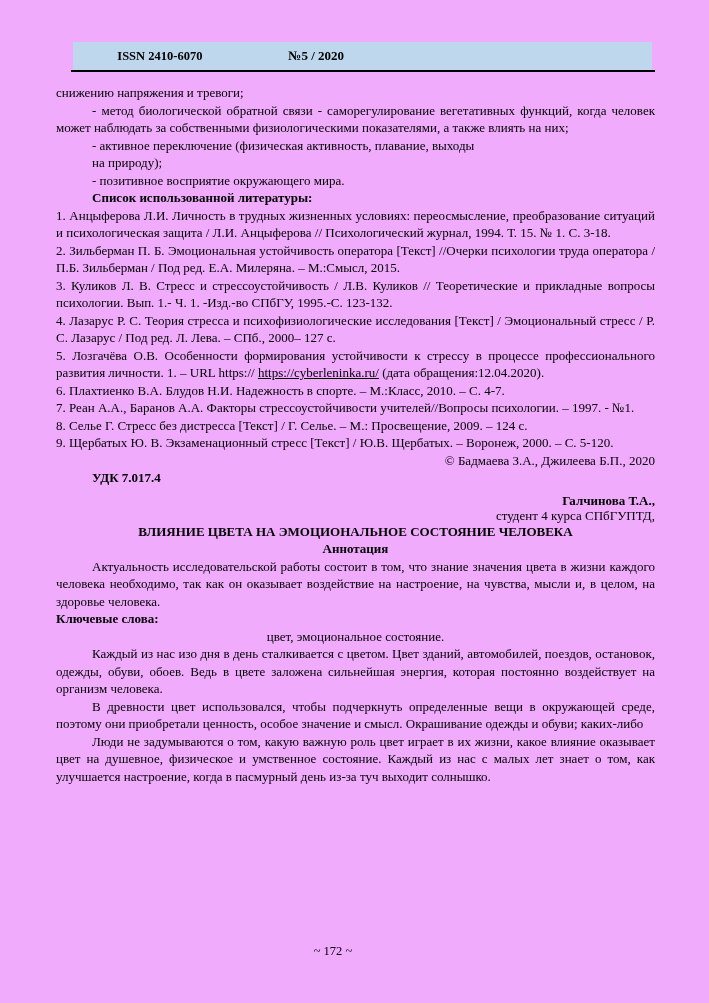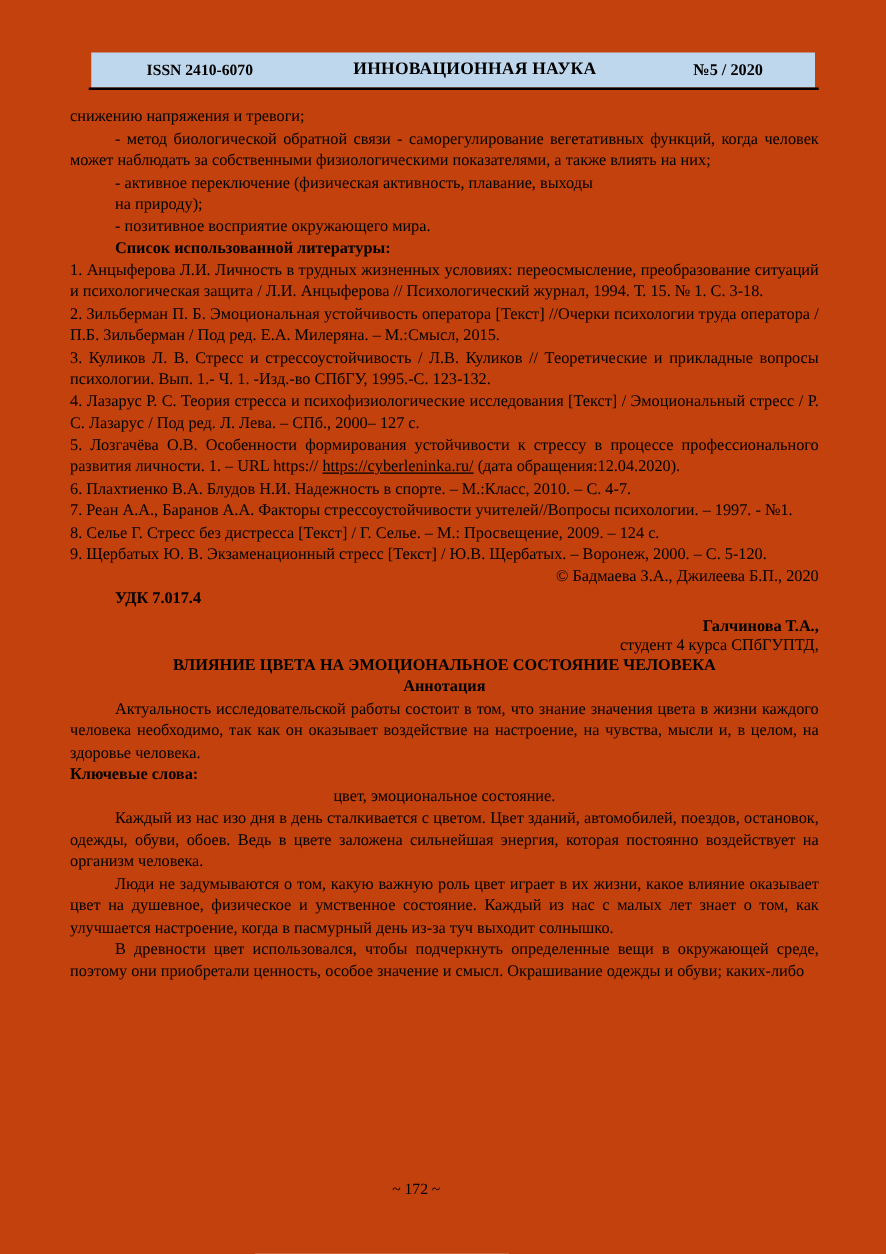--- a/index.html
+++ b/index.html
@@ -5,21 +5,21 @@
   html, body { margin: 0; padding: 0; }
   body {
     width: 709px; height: 1003px;
     background: #ffffff;
     font-family: "Liberation Serif", "DejaVu Serif", serif;
     color: #000000;
   }
   .page {
     position: relative;
     width: 709px; height: 1003px;
-    background: #c2410c;
+    background: #f0abfc;
     overflow: hidden;
   }
   
   .header-bar {
     position: absolute;
     left: 73px; top: 42px;
     width: 579px; height: 28px;
     background: #bed7ec;
     display: flex;
     align-items: stretch;
@@ -66,21 +66,20 @@
     line-height: 17.5px;
   }
 </style>
 </head>
 <body>
 
 <div class="page">
 
   <div class="header-bar" style="background: rgb(190, 215, 236);">
     <div class="h-cell h-issn">ISSN 2410-6070</div>
-    <div class="h-cell h-journal">ИННОВАЦИОННАЯ НАУКА</div>
     <div class="h-cell h-issue">№5 / 2020</div>
   </div>
   <div class="header-rule"></div>
 
   <div class="content">
 
     <p>снижению напряжения и тревоги;</p>
     <p class="ind">- метод биологической обратной связи - саморегулирование вегетативных функций, когда человек может наблюдать за собственными  физиологическими показателями, а также влиять на них;</p>
     <p class="ind">- активное переключение (физическая активность, плавание, выходы</p>
     <p class="ind">на природу);</p>
@@ -112,21 +111,21 @@
     <p class="art-title">ВЛИЯНИЕ ЦВЕТА НА ЭМОЦИОНАЛЬНОЕ СОСТОЯНИЕ ЧЕЛОВЕКА</p>
 
     <p class="annotation-h">Аннотация</p>
     <p class="ind">Актуальность исследовательской работы состоит в том, что знание значения цвета в жизни каждого человека необходимо, так как он оказывает воздействие на настроение, на чувства, мысли и, в целом, на здоровье человека.</p>
 
     <p class="keywords-h">Ключевые слова:</p>
     <p class="keywords">цвет, эмоциональное состояние.</p>
 
     <div class="body2">
       <p class="ind">Каждый из нас изо дня в день сталкивается с цветом. Цвет зданий, автомобилей, поездов, остановок, одежды, обуви, обоев. Ведь в цвете заложена сильнейшая энергия, которая постоянно воздействует на организм человека.</p>
+      <p class="ind">В древности цвет использовался, чтобы подчеркнуть определенные вещи в окружающей среде, поэтому они приобретали ценность, особое значение и смысл. Окрашивание одежды и обуви; каких-либо</p>
       <p class="ind">Люди не задумываются о том, какую важную роль цвет играет в их жизни, какое влияние оказывает цвет на душевное, физическое и умственное состояние. Каждый из нас с малых лет знает о том, как улучшается настроение, когда в пасмурный день из-за туч выходит солнышко.</p>
-      <p class="ind">В древности цвет использовался, чтобы подчеркнуть определенные вещи в окружающей среде, поэтому они приобретали ценность, особое значение и смысл. Окрашивание одежды и обуви; каких-либо</p>
     </div>
 
   </div>
 
   <div class="footer">~ 172 ~</div>
 
 </div>
 
 </body></html>

